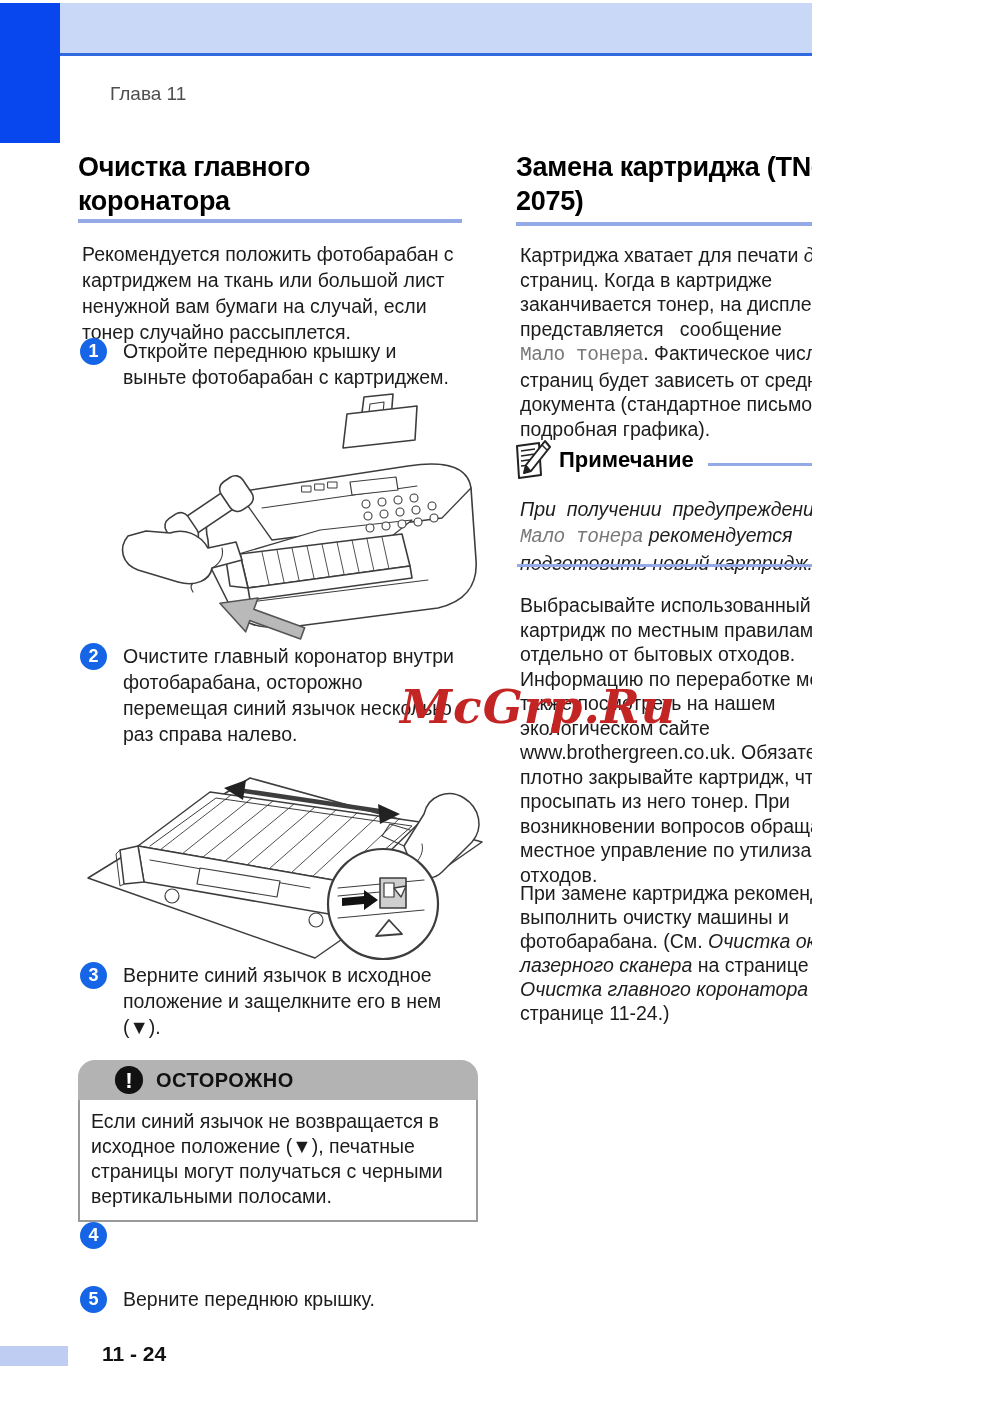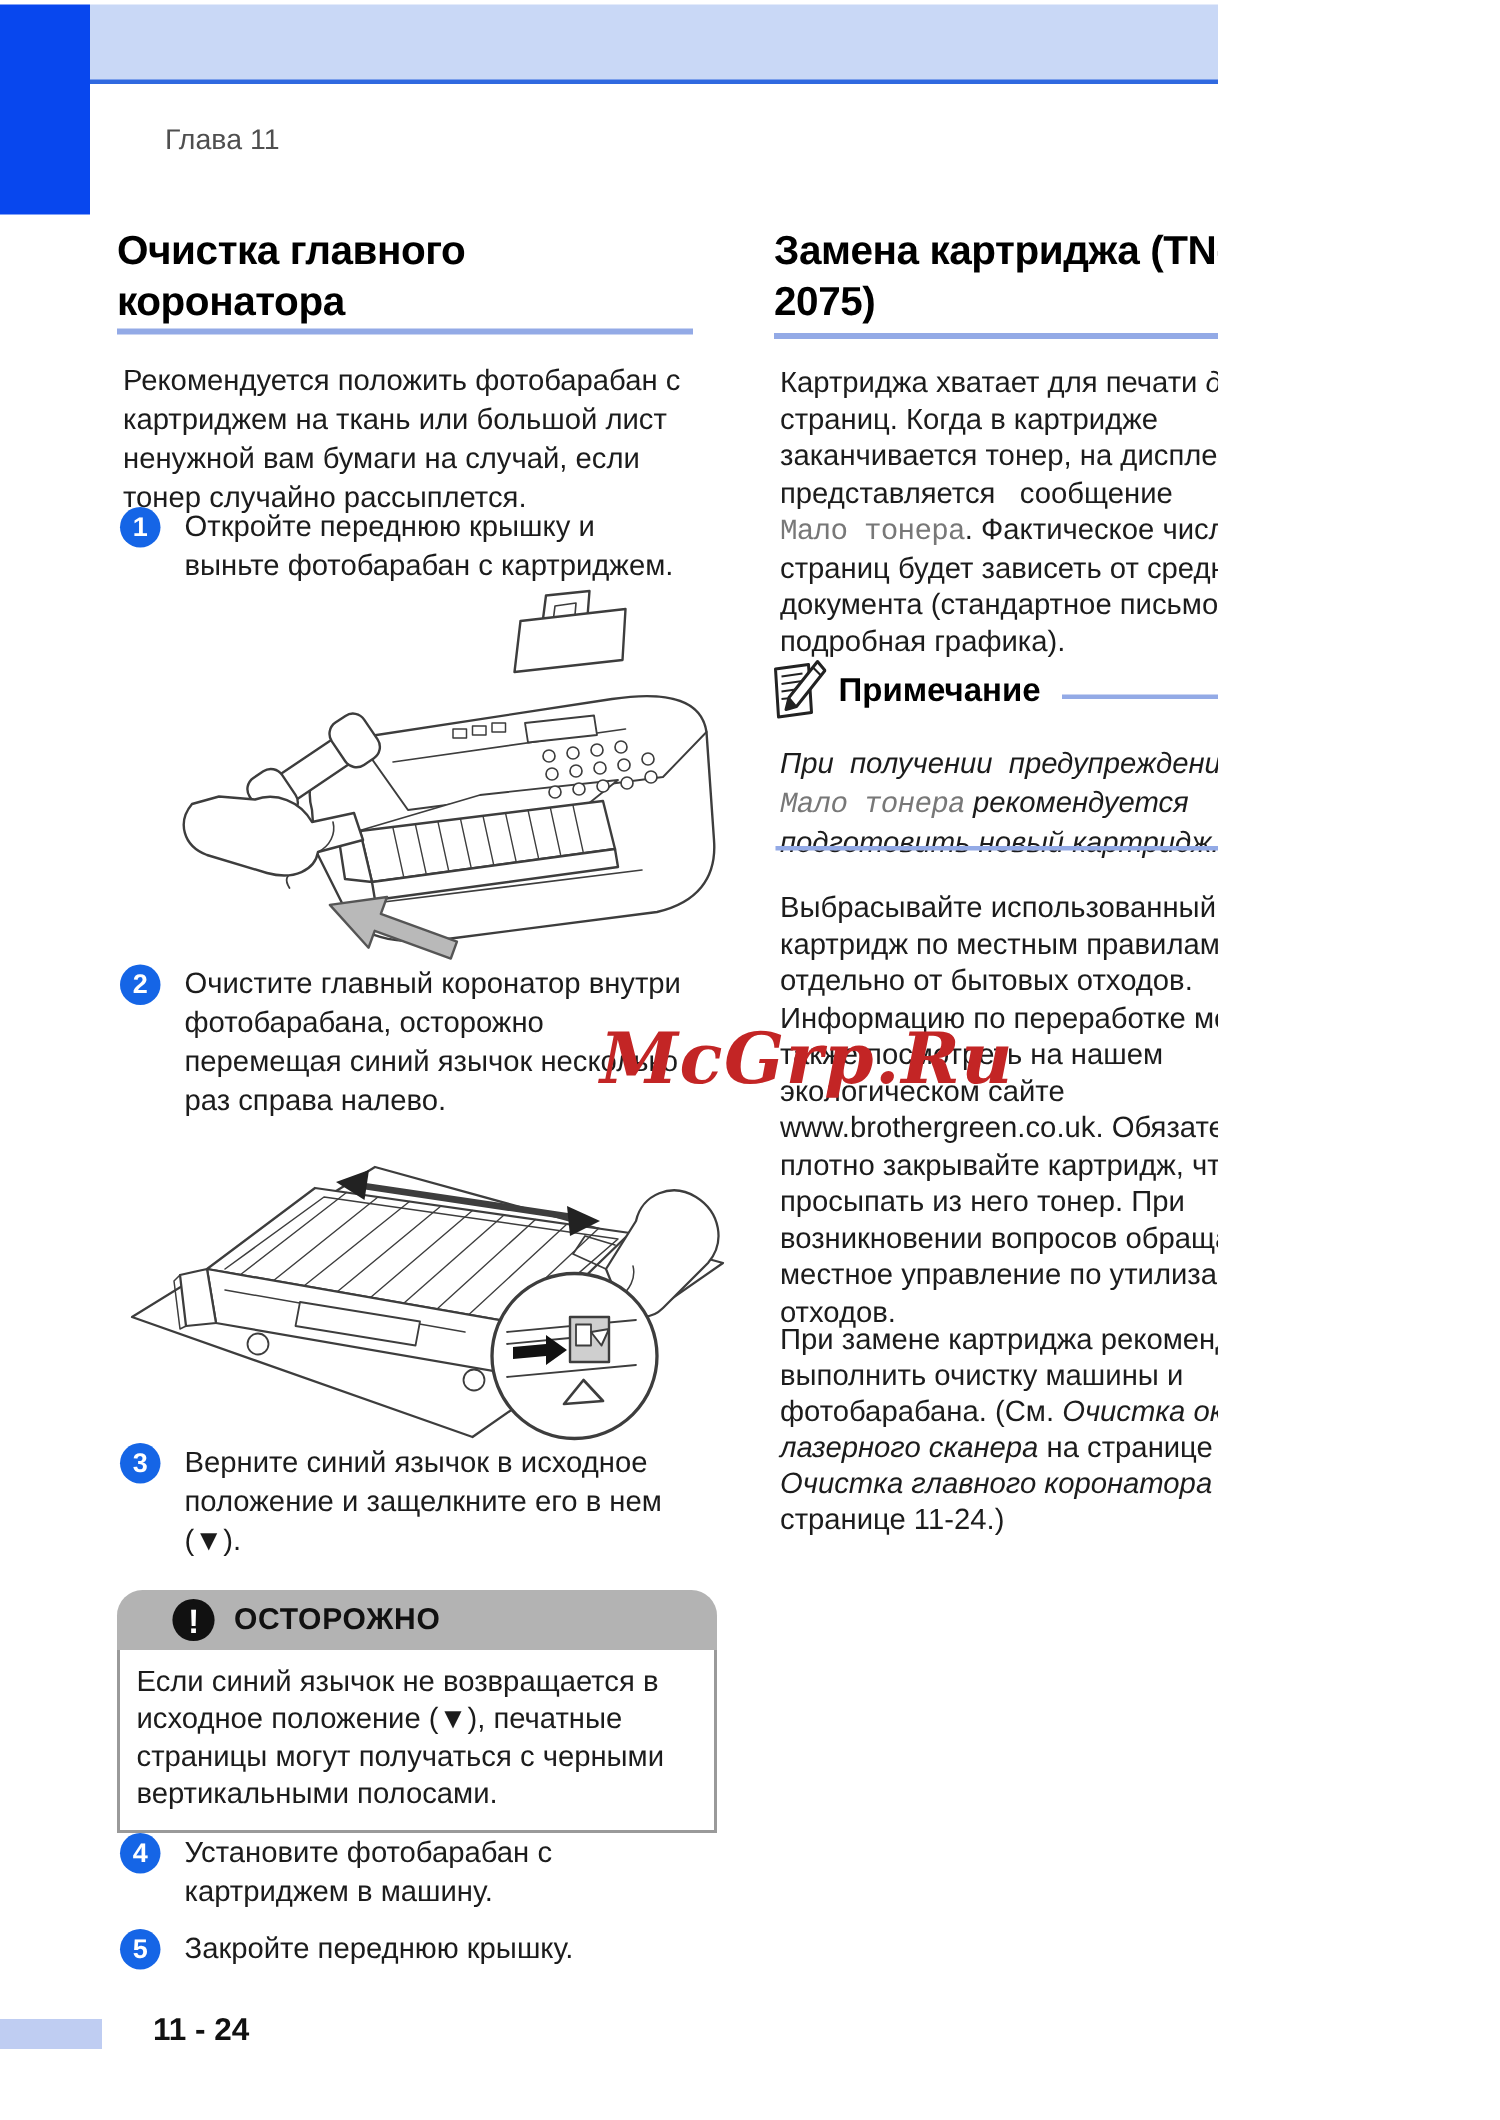--- a/index.html
+++ b/index.html
@@ -209,26 +209,24 @@
       <span class="caution-title">ОСТОРОЖНО</span>
     </div>
     <div id="caution-body">Если синий язычок не возвращается в
 исходное положение (▼), печатные
 страницы могут получаться с черными
 вертикальными полосами.</div>
   </div>
 
   <div class="step" id="step4">
     <span class="stepnum">4</span>
-    <span class="steptext">Установите фотобарабан с
-картриджем в машину.</span>
   </div>
   <div class="step" id="step5">
     <span class="stepnum">5</span>
-    <span class="steptext">Закройте переднюю крышку.</span>
+    <span class="steptext">Верните переднюю крышку.</span>
   </div>
 
   <h1 id="rc-heading" class="heading">Замена картриджа (TN-2075)</h1>
   <div id="rc-rule" class="rule"></div>
 
   <p id="rc-para1" class="body"><span>Картриджа хватает для печати </span><span class="it">до</span><span> 2.500
 страниц. Когда в картридже
 заканчивается тонер, на дисплее
 представляется   сообщение
 </span><span class="mono">Мало тонера</span><span>. Фактическое число

